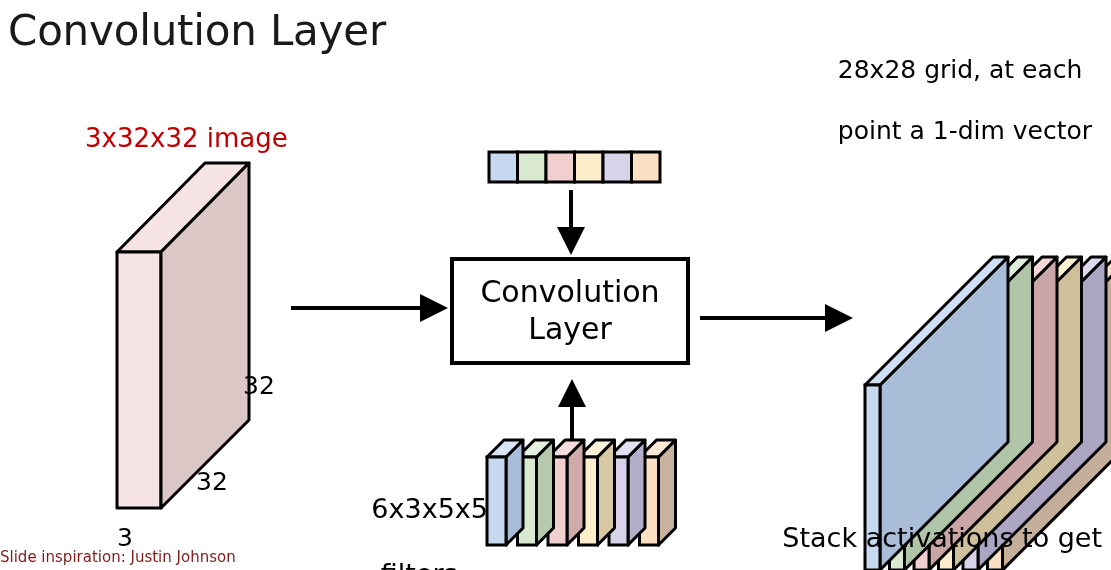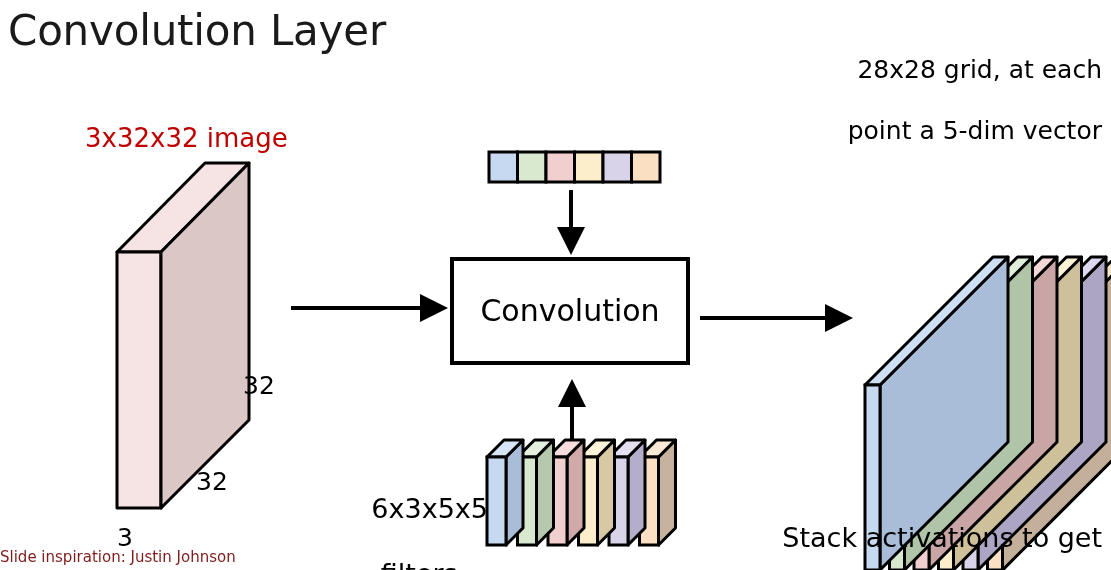--- a/index.html
+++ b/index.html
@@ -73,21 +73,21 @@
     width: 130px;
     font-size: 27px;
     text-align: center;
     line-height: 1.2;
   }
   #grid-caption {
     left: 806px;
     top: 24px;
     width: 296px;
     font-size: 25px;
-    text-align: right;
+    text-align: left;
     line-height: 1.22;
   }
   #stack-caption {
     left: 748px;
     top: 490px;
     width: 354px;
     font-size: 27px;
     text-align: center;
     line-height: 1.2;
   }
@@ -225,30 +225,31 @@
     </g>
   </svg>
 
   <div class="txt" id="title">Convolution Layer</div>
 
   <div class="txt" id="input-caption">3x32x32 image</div>
 
 
   <div id="convbox-label">
     <span>Convolution</span>
+    <span>Layer</span>
   </div>
 
   <div class="txt" id="filters-caption">
     <span>6x3x5x5</span><br>
     <span>filters</span>
   </div>
 
   <div class="txt" id="grid-caption">
     <span>28x28 grid, at each</span><br>
-    <span>point a 5-dim vector</span>
+    <span>point a 1-dim vector</span>
   </div>
 
   <div class="txt" id="stack-caption">
     <span>Stack activations to get a</span><br>
     
   </div>
 
   <div class="txt" id="dim-32-right">32</div>
   <div class="txt" id="dim-32-bottom">32</div>
   <div class="txt" id="dim-3">3</div>

